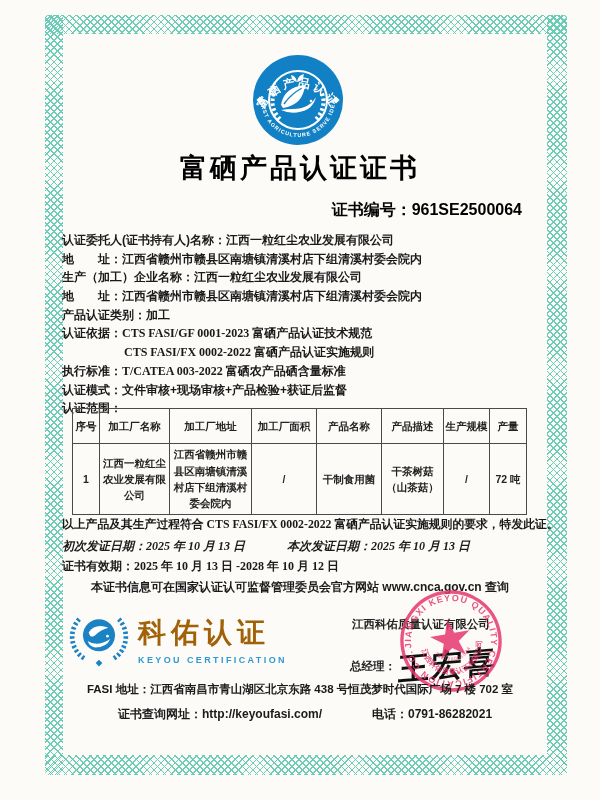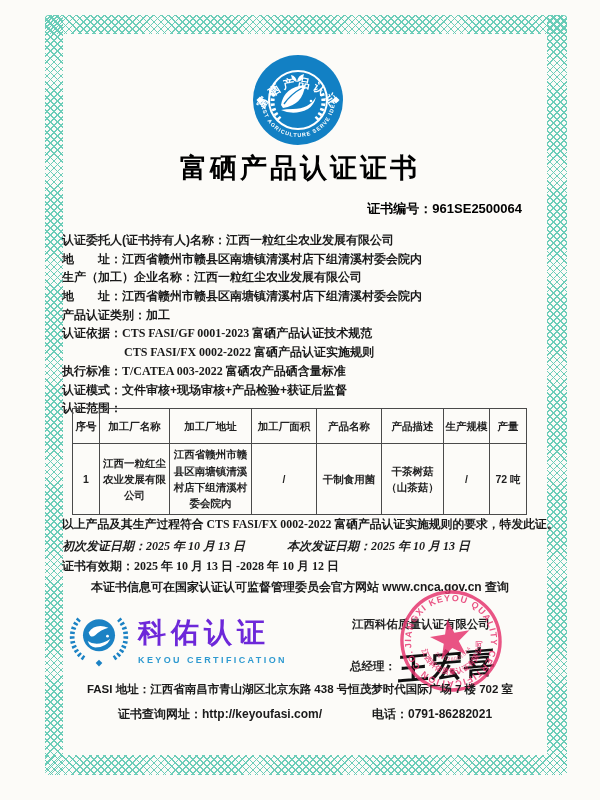--- a/index.html
+++ b/index.html
@@ -20,21 +20,21 @@
   .band.left{top:15px;left:45px;width:18px;bottom:25px;border-radius:4px;}
   .band.right{top:15px;right:33px;width:20px;bottom:25px;border-radius:4px;}
 
   .badge{position:absolute;left:251px;top:53px;width:94px;height:94px;}
   .title{
     position:absolute;top:150px;left:0;width:600px;text-align:center;
     font-size:27px;font-weight:700;letter-spacing:3px;color:#000;font-family:Liberation Serif, serif;
   }
   .certno{
     position:absolute;top:200px;left:0;right:78px;text-align:right;
-    font-size:13px;font-weight:700;color:#000;
+    font-size:16px;font-weight:700;color:#000;
   }
   .fields{position:absolute;top:232px;left:62px;right:55px;}
   .fline{height:18.7px;font-size:12px;white-space:nowrap;}
   .flabel{font-weight:700;}
   .fval{font-weight:700;}
   .serif{font-family:"Liberation Serif","DejaVu Serif",serif;}
   .fline.cont{padding-left:62px;}
 
   table.scope{
     position:absolute;top:408px;left:72px;width:454px;border-collapse:collapse;
@@ -50,21 +50,21 @@
 
   .statement{position:absolute;top:517px;left:62px;right:50px;font-size:11.8px;font-weight:700;white-space:nowrap;}
   .dline{position:absolute;left:62px;font-size:12px;font-weight:700;white-space:nowrap;}
   .d1{top:538px;font-style:italic;} .d2{top:558px;}
   .dgap{display:inline-block;width:42px;}
   .querynote{position:absolute;top:579px;left:0;width:600px;text-align:center;font-size:12px;font-weight:700;}
 
   .keyou{position:absolute;top:603px;left:66px;display:flex;align-items:center;}
   .keyou svg{width:66px;height:72px;}
   .keyou-text{margin-left:6px;}
-  .keyou-cn{font-size:28px;font-weight:700;letter-spacing:5px;color:#6d28d9;}
+  .keyou-cn{font-size:28px;font-weight:700;letter-spacing:5px;color:#a16207;}
   .keyou-en{font-size:9px;font-weight:700;letter-spacing:2.4px;color:#2f9ad0;margin-top:3px;}
 
   .issuer-company{position:absolute;top:617px;left:352px;font-size:11.5px;font-weight:700;color:#222;}
   .signer{position:absolute;top:645px;left:350px;font-size:11.5px;font-weight:700;color:#222;}
   .signature{
     display:inline-block;font-size:31px;font-weight:700;color:#101010;
     font-family:"Liberation Serif","DejaVu Serif",serif;
     transform:rotate(-5deg) skewX(-6deg);letter-spacing:2px;margin-left:2px;vertical-align:-6px;
   }
   .seal{position:absolute;left:396px;top:586px;width:110px;height:110px;opacity:.84;transform:rotate(-10deg);}

